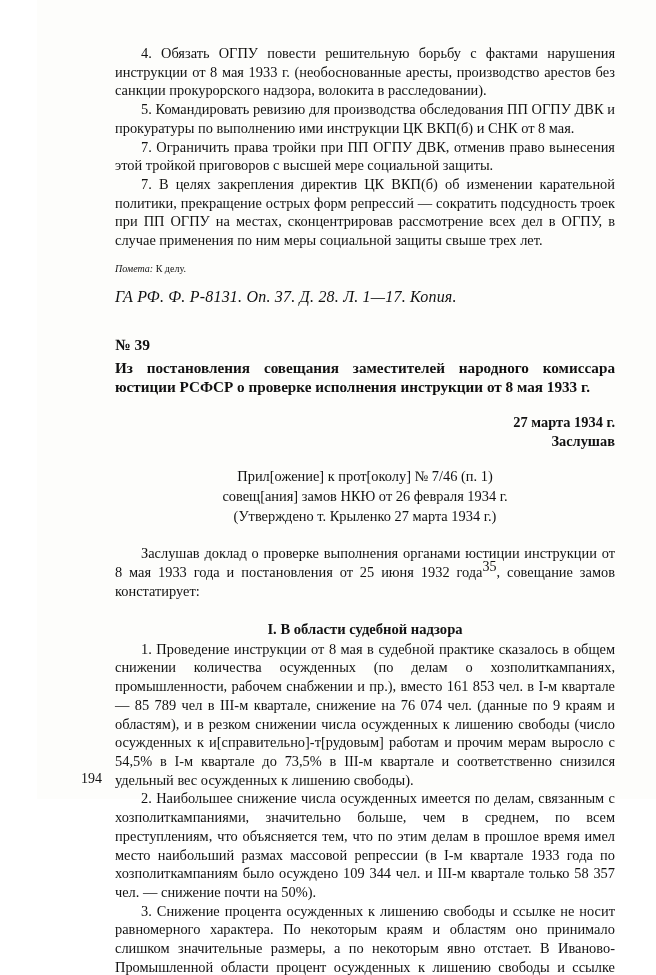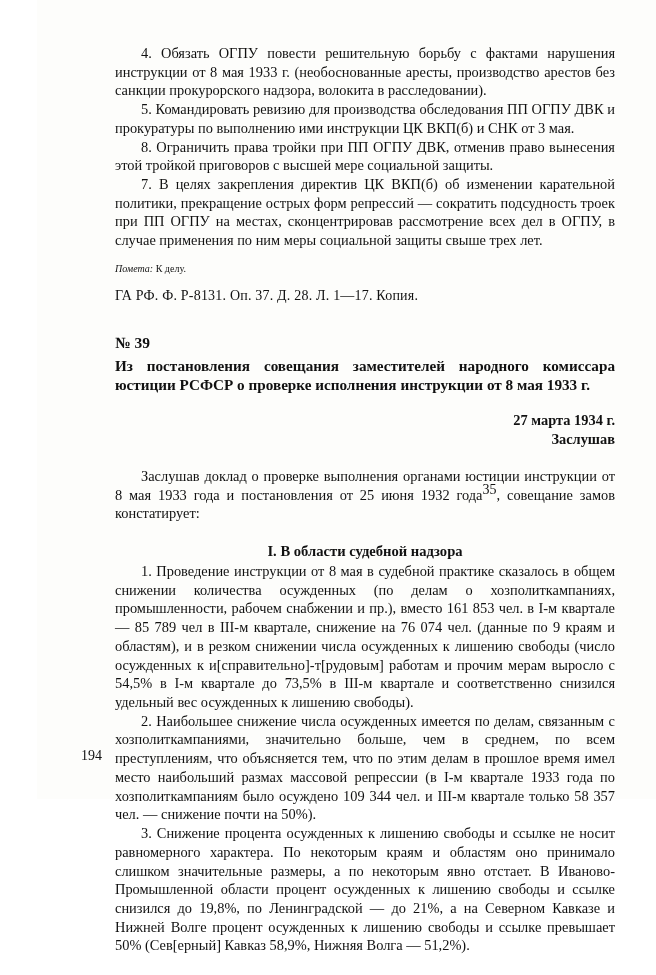--- a/index.html
+++ b/index.html
@@ -38,21 +38,22 @@
   }
   .note {
     margin-top: 13px;
     font-size: 10px;
   }
   .note .lbl {
     font-style: italic;
   }
   .archive {
     margin-top: 14px;
-    font-size: 14px;
+    font-style: italic;
+    font-size: 16px;
     letter-spacing: 0.2px;
   }
   .doc-number {
     margin-top: 30px;
     font-weight: bold;
     font-size: 15.5px;
   }
   .doc-title {
     margin-top: 4px;
     font-weight: bold;
@@ -90,51 +91,56 @@
     margin-top: 9px;
   }
   sup {
     font-size: 14px;
     vertical-align: super;
     line-height: 0;
   }
   .folio {
     position: absolute;
     left: 44px;
-    bottom: 35px;
+    bottom: 12px;
     font-size: 14px;
     font-family: "Liberation Serif", serif;
   }
 </style>
 </head>
 <body>
 
 <div class="page">
 
   <div class="body-text">
     <p class="para">4. Обязать ОГПУ повести решительную борьбу с фактами нарушения инструкции от 8 мая 1933 г. (необоснованные аресты, производство арестов без санкции прокурорского надзора, волокита в расследовании).</p>
-    <p class="para gap-s">5. Командировать ревизию для производства обследования ПП ОГПУ ДВК и прокуратуры по выполнению ими инструкции ЦК ВКП(б) и СНК от 3 мая.</p>
-    <p class="para gap-s">8. Ограничить права тройки при ПП ОГПУ ДВК, отменив право вынесения этой тройкой приговоров с высшей мере социальной защиты.</p>
+    <p class="para gap-s">5. Командировать ревизию для производства обследования ПП ОГПУ ДВК и прокуратуры по выполнению ими инструкции ЦК ВКП(б) и СНК от 8 мая.</p>
+    <p class="para gap-s">7. Ограничить права тройки при ПП ОГПУ ДВК, отменив право вынесения этой тройкой приговоров с высшей мере социальной защиты.</p>
     <p class="para gap-s">7. В целях закрепления директив ЦК ВКП(б) об изменении карательной политики, прекращение острых форм репрессий — сократить подсудность троек при ПП ОГПУ на местах, сконцентрировав рассмотрение всех дел в ОГПУ, в случае применения по ним меры социальной защиты свыше трех лет.</p>
   </div>
 
   <div class="note">
     <span class="lbl">Помета:</span><span> К делу.</span>
   </div>
 
   <div class="archive">ГА РФ. Ф. Р-8131. Оп. 37. Д. 28. Л. 1—17. Копия.</div>
 
   <div class="doc-number">№ 39</div>
   <div class="doc-title">Из постановления совещания заместителей народного комиссара юстиции РСФСР о проверке исполнения инструкции от 8 мая 1933 г.</div>
 
   <div class="date-block">
     <div>27 марта 1934 г.</div>
     <div>Заслушав</div>
   </div>
 
+  <div class="center-block">
+    <div>Прил[ожение] к прот[околу] № 7/46 (п. 1)</div>
+    <div>совещ[ания] замов НКЮ от 26 февраля 1934 г.</div>
+    <div>(Утверждено т. Крыленко 27 марта 1934 г.)</div>
+  </div>
 
   <div class="body-text lead">
     <p class="para"><span>Заслушав доклад о проверке выполнения органами юстиции инструкции от 8 мая 1933 года и постановления от 25 июня 1932 года</span><sup>35</sup><span>, совещание замов констатирует:</span></p>
   </div>
 
   <div class="section-head">I. В области судебной надзора</div>
 
   <div class="body-text">
     <p class="para gap">1. Проведение инструкции от 8 мая в судебной практике сказалось в общем снижении количества осужденных (по делам о хозполиткампаниях, промышленности, рабочем снабжении и пр.), вместо 161 853 чел. в I-м квартале — 85 789 чел в III-м квартале, снижение на 76 074 чел. (данные по 9 краям и областям), и в резком снижении числа осужденных к лишению свободы (число осужденных к и[справительно]-т[рудовым] работам и прочим мерам выросло с 54,5% в I-м квартале до 73,5% в III-м квартале и соответственно снизился удельный вес осужденных к лишению свободы).</p>
     <p class="para gap-s">2. Наибольшее снижение числа осужденных имеется по делам, связанным с хозполиткампаниями, значительно больше, чем в среднем, по всем преступлениям, что объясняется тем, что по этим делам в прошлое время имел место наибольший размах массовой репрессии (в I-м квартале 1933 года по хозполиткампаниям было осуждено 109 344 чел. и III-м квартале только 58 357 чел. — снижение почти на 50%).</p>

